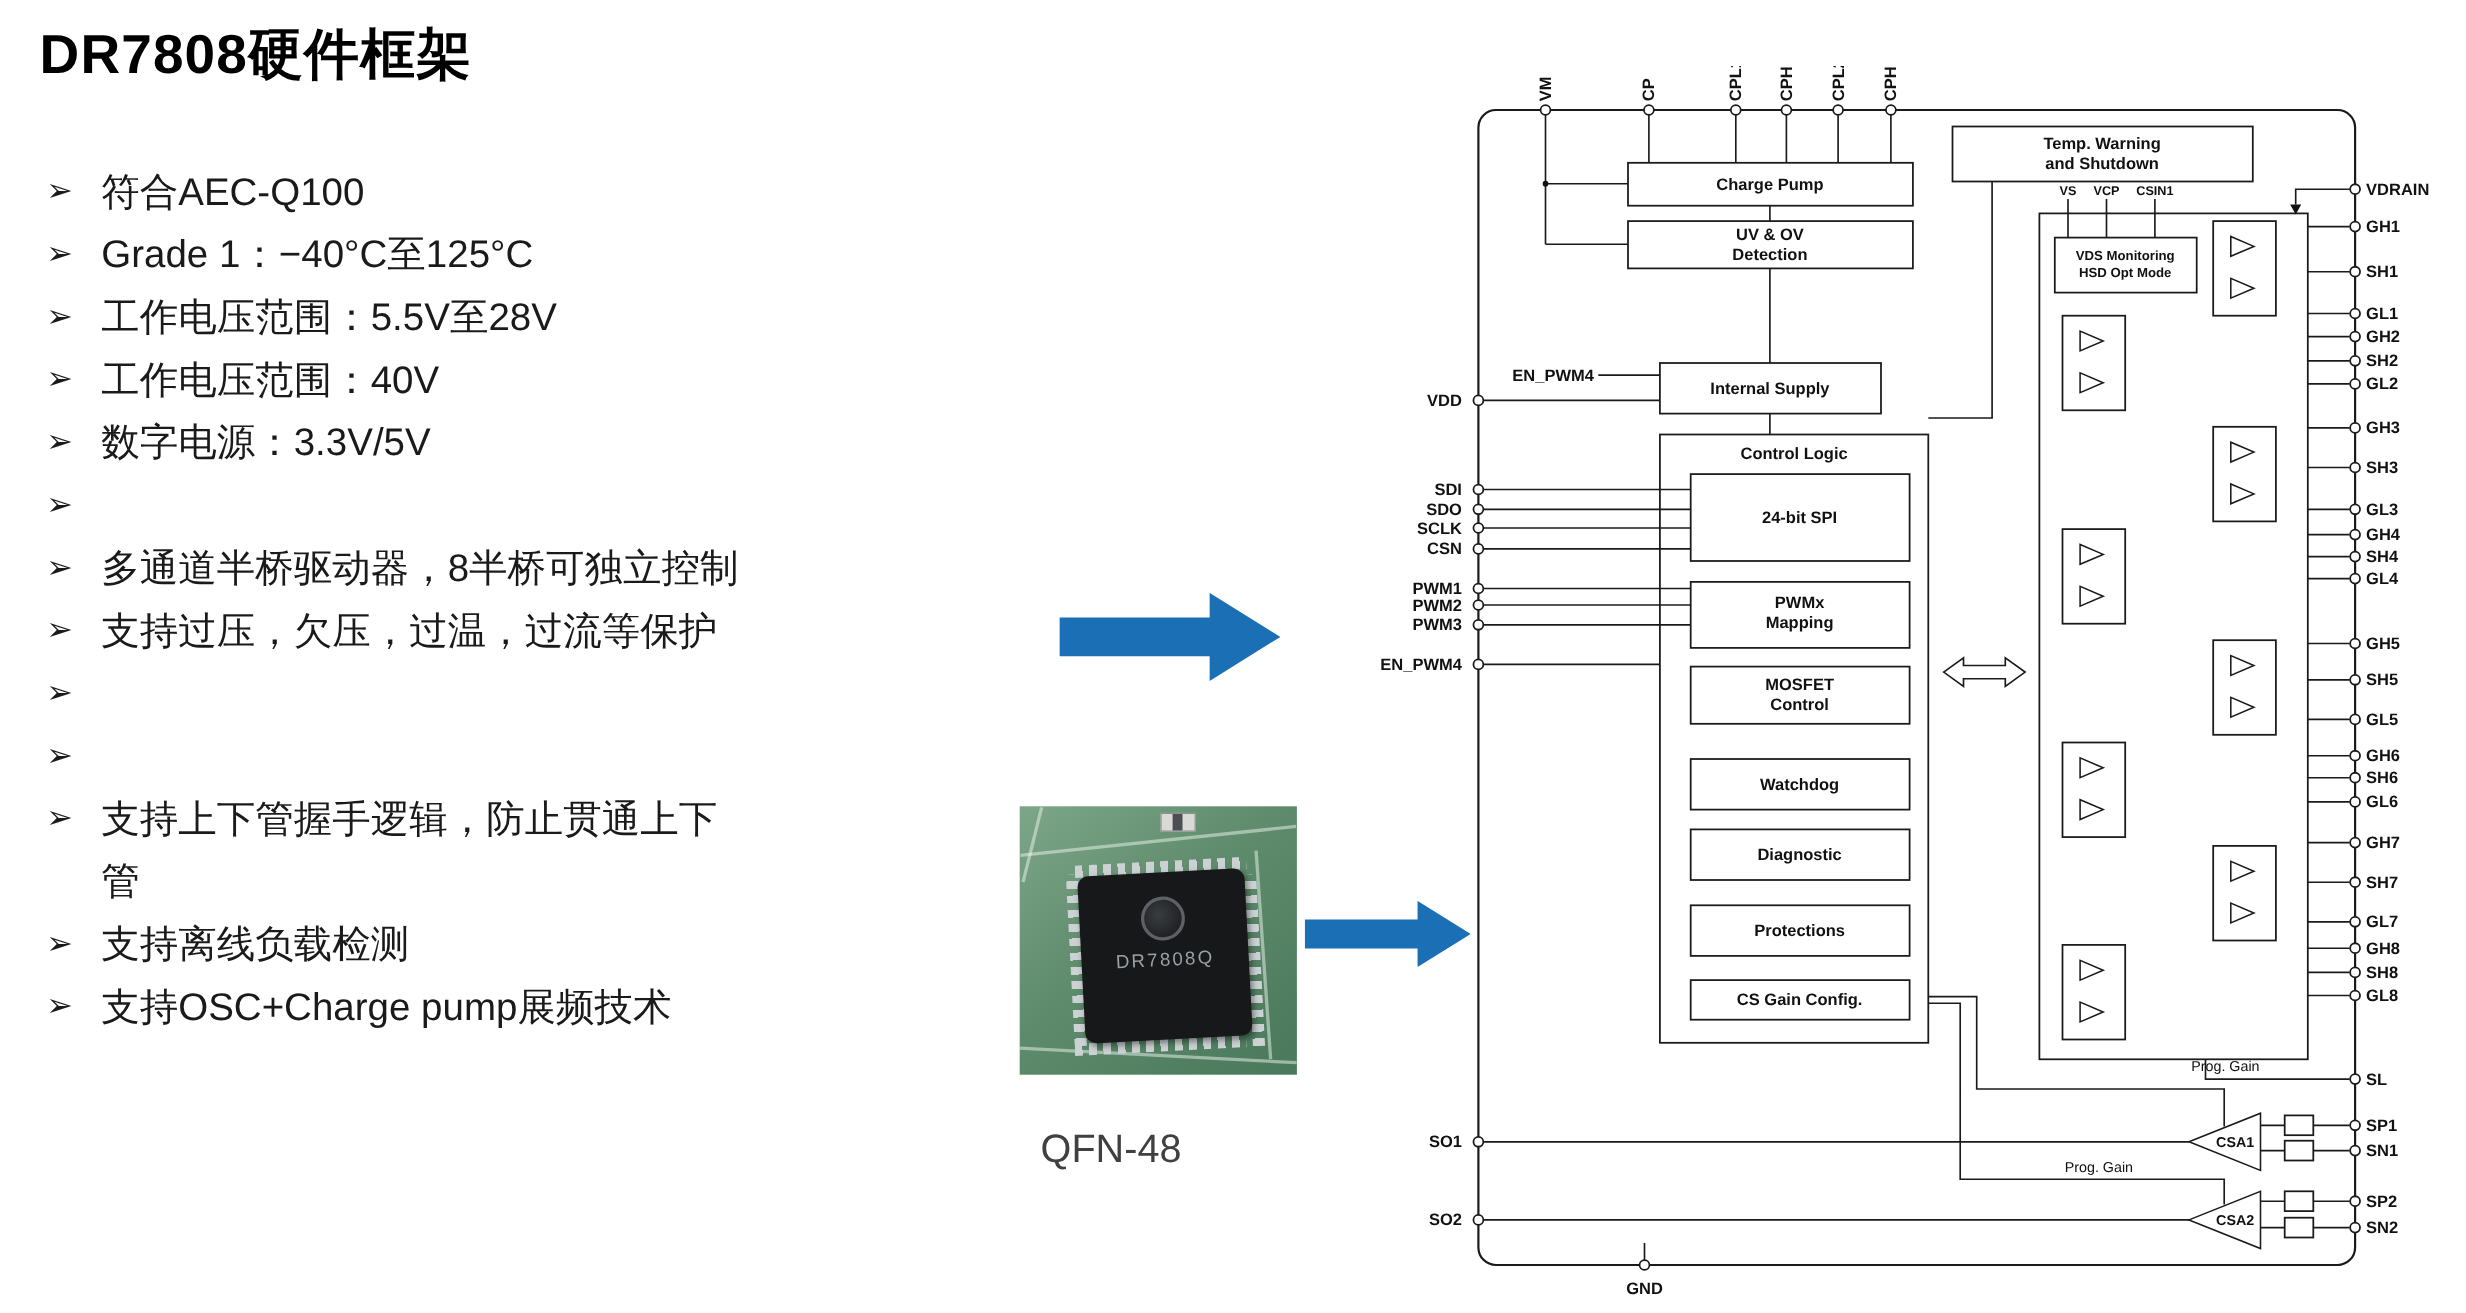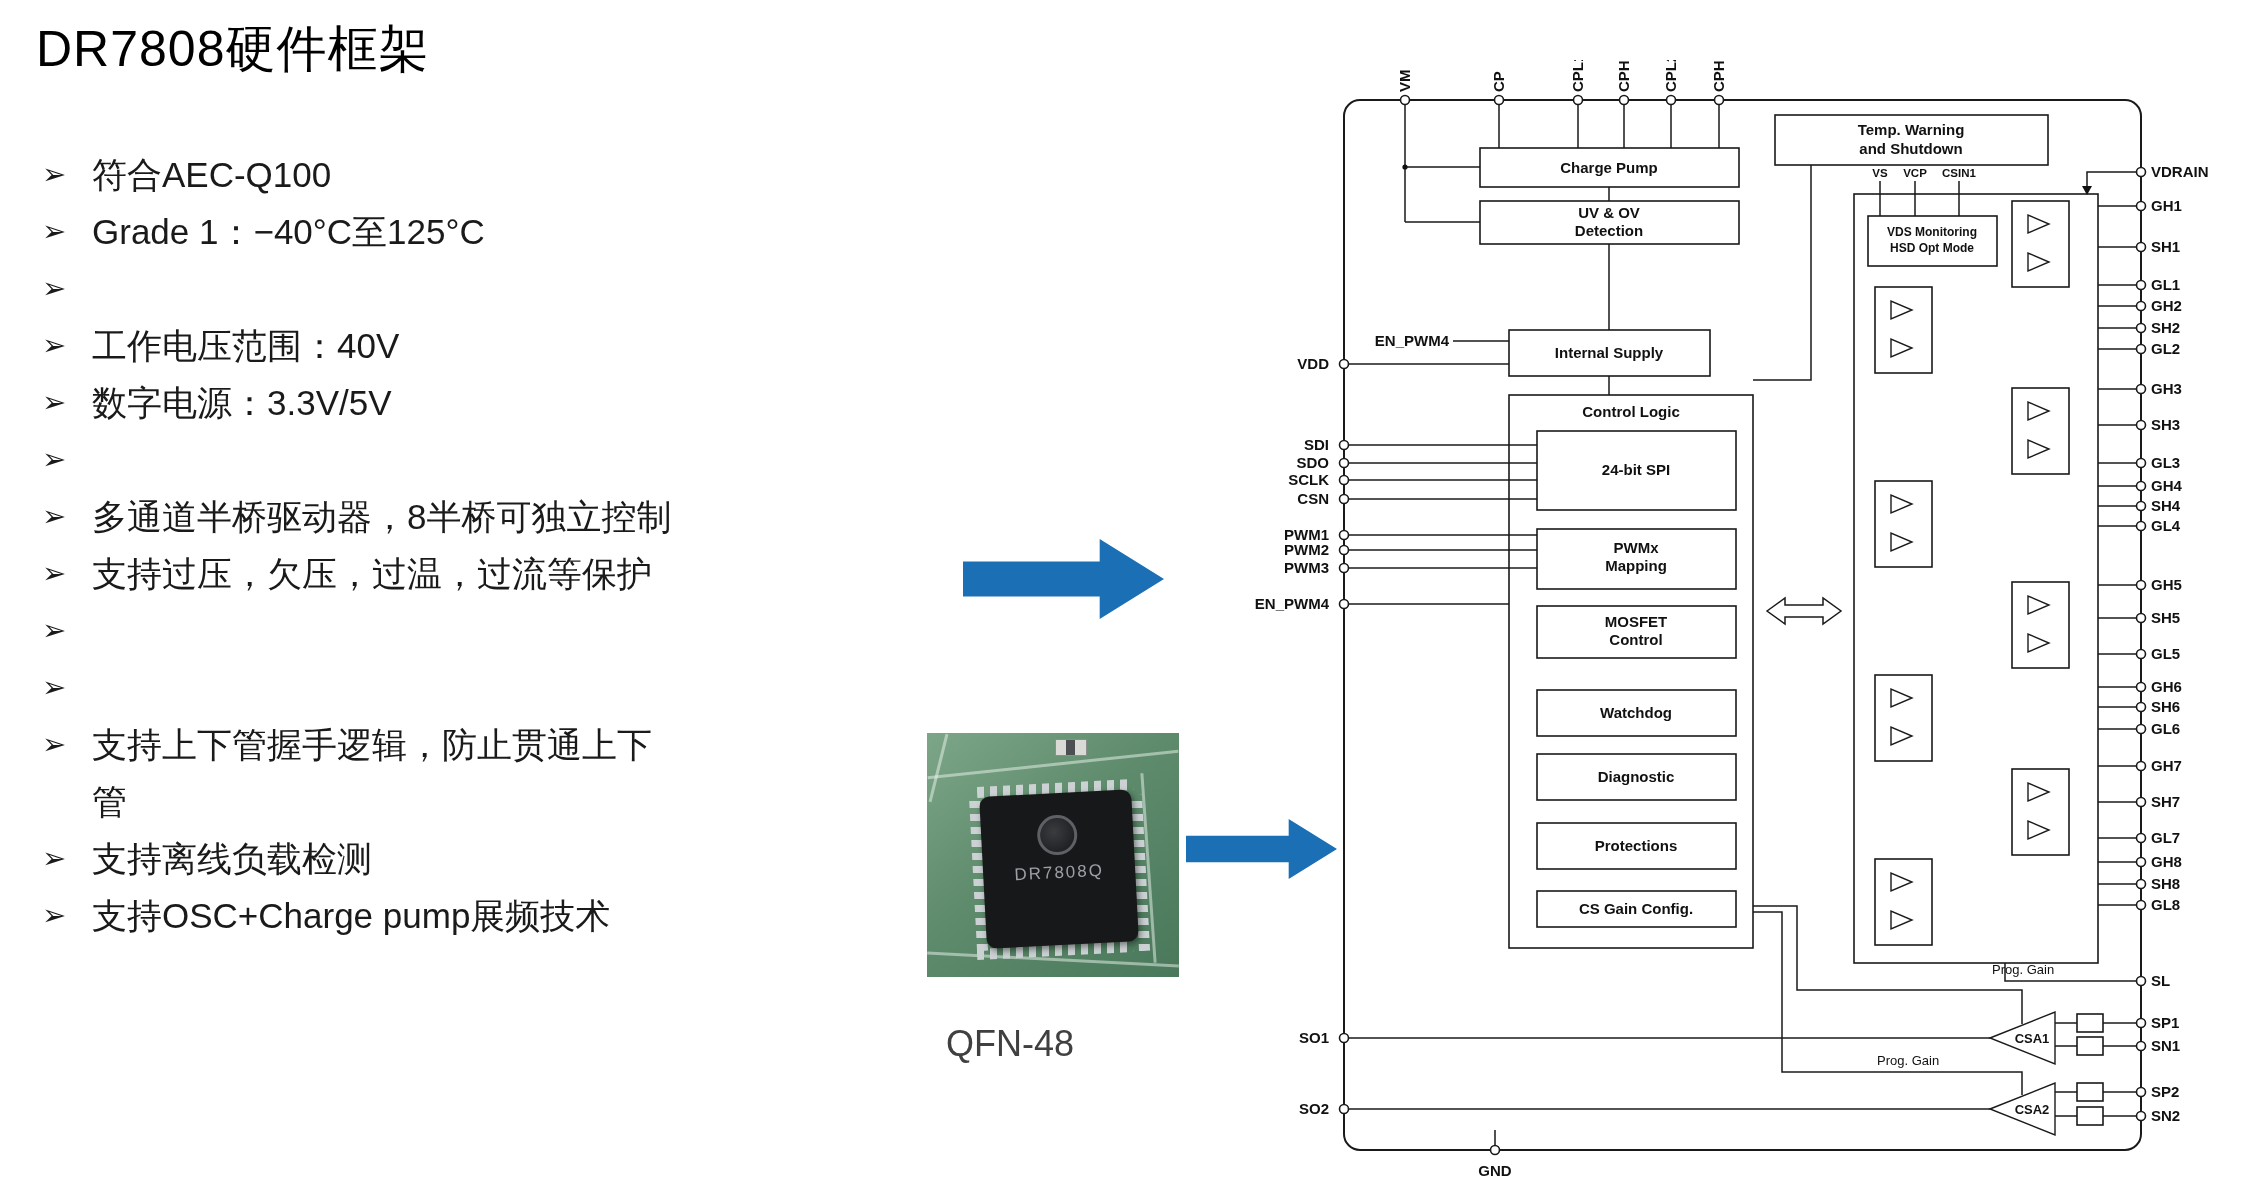--- a/index.html
+++ b/index.html
@@ -1,19 +1,19 @@
 <!DOCTYPE html>
 <html><head>
 <meta charset="utf-8">
 <style>
   html,body{margin:0;padding:0}
   body{width:2242px;height:1194px;position:relative;background:#fff;overflow:hidden;
        font-family:"Liberation Sans","DejaVu Sans",sans-serif;color:#111}
 
-  .slide-title{position:absolute;left:36px;top:16px;font-size:50px;font-weight:400;letter-spacing:1px;color:#000}
+  .slide-title{position:absolute;left:36px;top:16px;font-size:50px;font-weight:700;letter-spacing:1px;color:#000}
 
   .features{position:absolute;left:42px;top:146px;width:650px}
   .feature{display:flex;font-size:35px;line-height:57px;color:#1a1a1a}
   .feature .marker{flex:0 0 50px;font-size:29px}
   .feature .txt{white-space:pre-line}
 
   .block-arrow{position:absolute;background:#1b6fb5;
        clip-path:polygon(0 28%,68% 28%,68% 0%,100% 50%,68% 100%,68% 72%,0 72%)}
   #arrow1{left:963px;top:539px;width:201px;height:80px}
   #arrow2{left:1186px;top:819px;width:151px;height:60px}
@@ -62,20 +62,21 @@
 <div class="feature">
     <span class="marker">➢</span>
     <span class="txt">符合AEC-Q100</span>
   </div>
     <div class="feature">
     <span class="marker">➢</span>
     <span class="txt">Grade 1：−40°C至125°C</span>
   </div>
     <div class="feature">
     <span class="marker">➢</span>
+    <span class="txt">工作电压范围：5.5V至28V</span>
   </div>
     <div class="feature">
     <span class="marker">➢</span>
     <span class="txt">工作电压范围：40V</span>
   </div>
     <div class="feature">
     <span class="marker">➢</span>
     <span class="txt">数字电源：3.3V/5V</span>
   </div>
     <div class="feature">

